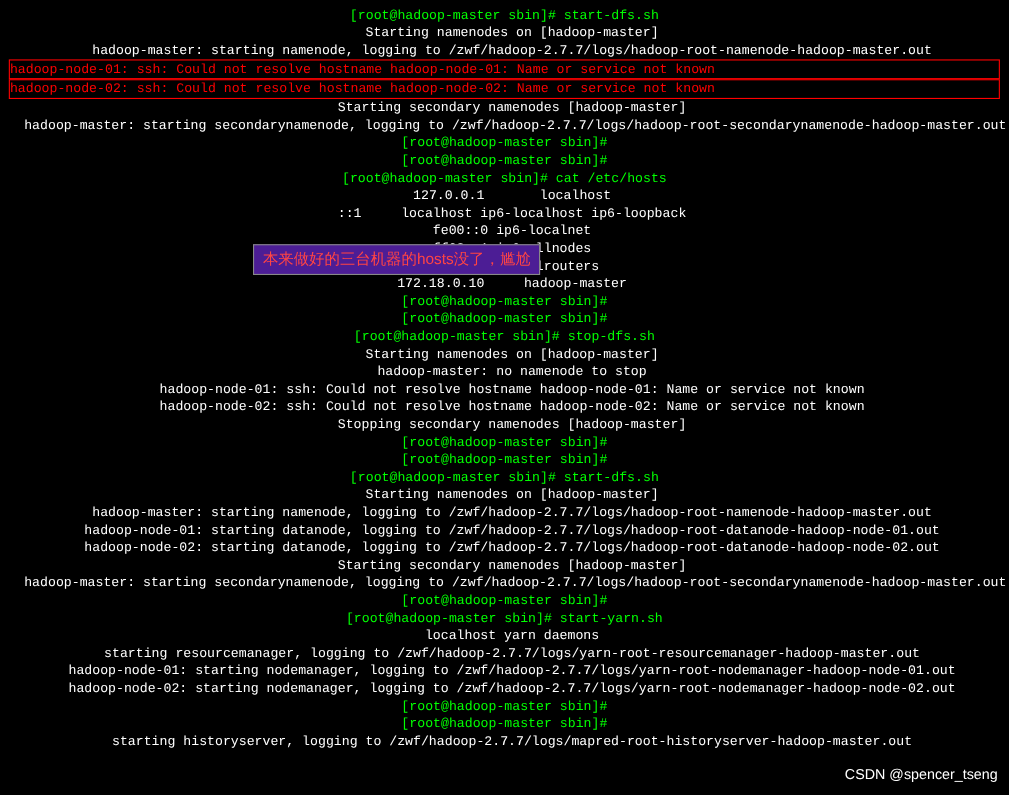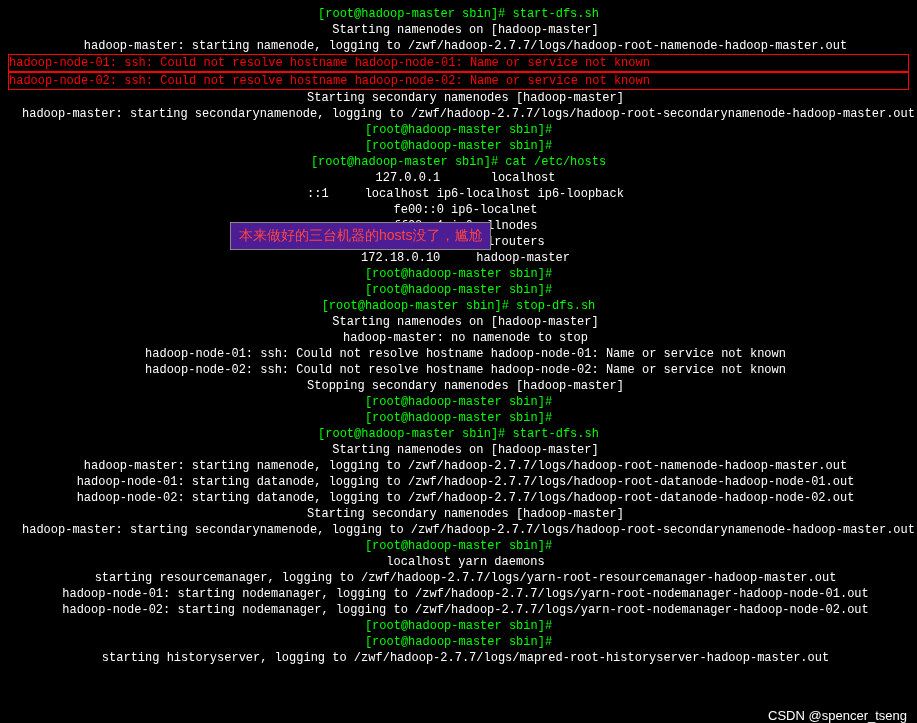--- a/index.html
+++ b/index.html
@@ -36,21 +36,21 @@
       font-size: 14px;
       padding: 4px 8px;
       font-family: 'SimSun', sans-serif;
       white-space: nowrap;
       left: 230px;
       top: 222px;
       z-index: 10;
     }
     .csdn-watermark {
       position: absolute;
-      bottom: 0;
+      bottom: 12px;
       right: 10px;
       color: #ffffff;
       font-size: 13px;
       font-family: Arial, sans-serif;
     }
     .line-red-border {
       border: 1.5px solid #ff0000;
       color: #ff0000;
       display: block;
       line-height: 16px;
@@ -89,20 +89,21 @@
       <div class="line green">[root@hadoop-master sbin]#</div>
       <div class="line green">[root@hadoop-master sbin]#</div>
       <div class="line green">[root@hadoop-master sbin]# start-dfs.sh</div>
       <div class="line white">Starting namenodes on [hadoop-master]</div>
       <div class="line white">hadoop-master: starting namenode, logging to /zwf/hadoop-2.7.7/logs/hadoop-root-namenode-hadoop-master.out</div>
       <div class="line white">hadoop-node-01: starting datanode, logging to /zwf/hadoop-2.7.7/logs/hadoop-root-datanode-hadoop-node-01.out</div>
       <div class="line white">hadoop-node-02: starting datanode, logging to /zwf/hadoop-2.7.7/logs/hadoop-root-datanode-hadoop-node-02.out</div>
       <div class="line white">Starting secondary namenodes [hadoop-master]</div>
       <div class="line white">hadoop-master: starting secondarynamenode, logging to /zwf/hadoop-2.7.7/logs/hadoop-root-secondarynamenode-hadoop-master.out</div>
       <div class="line green">[root@hadoop-master sbin]#</div>
+      <div class="line green">[root@hadoop-master sbin]# start-yarn.sh</div>
       <div class="line white">localhost yarn daemons</div>
       <div class="line white">starting resourcemanager, logging to /zwf/hadoop-2.7.7/logs/yarn-root-resourcemanager-hadoop-master.out</div>
       <div class="line white">hadoop-node-01: starting nodemanager, logging to /zwf/hadoop-2.7.7/logs/yarn-root-nodemanager-hadoop-node-01.out</div>
       <div class="line white">hadoop-node-02: starting nodemanager, logging to /zwf/hadoop-2.7.7/logs/yarn-root-nodemanager-hadoop-node-02.out</div>
       <div class="line green">[root@hadoop-master sbin]#</div>
       <div class="line green">[root@hadoop-master sbin]#</div>
       <div class="line white">starting historyserver, logging to /zwf/hadoop-2.7.7/logs/mapred-root-historyserver-hadoop-master.out</div>
     </div>
   <div class="annotation-box">本来做好的三台机器的hosts没了，尴尬</div>
   <div class="csdn-watermark">CSDN @spencer_tseng</div>

